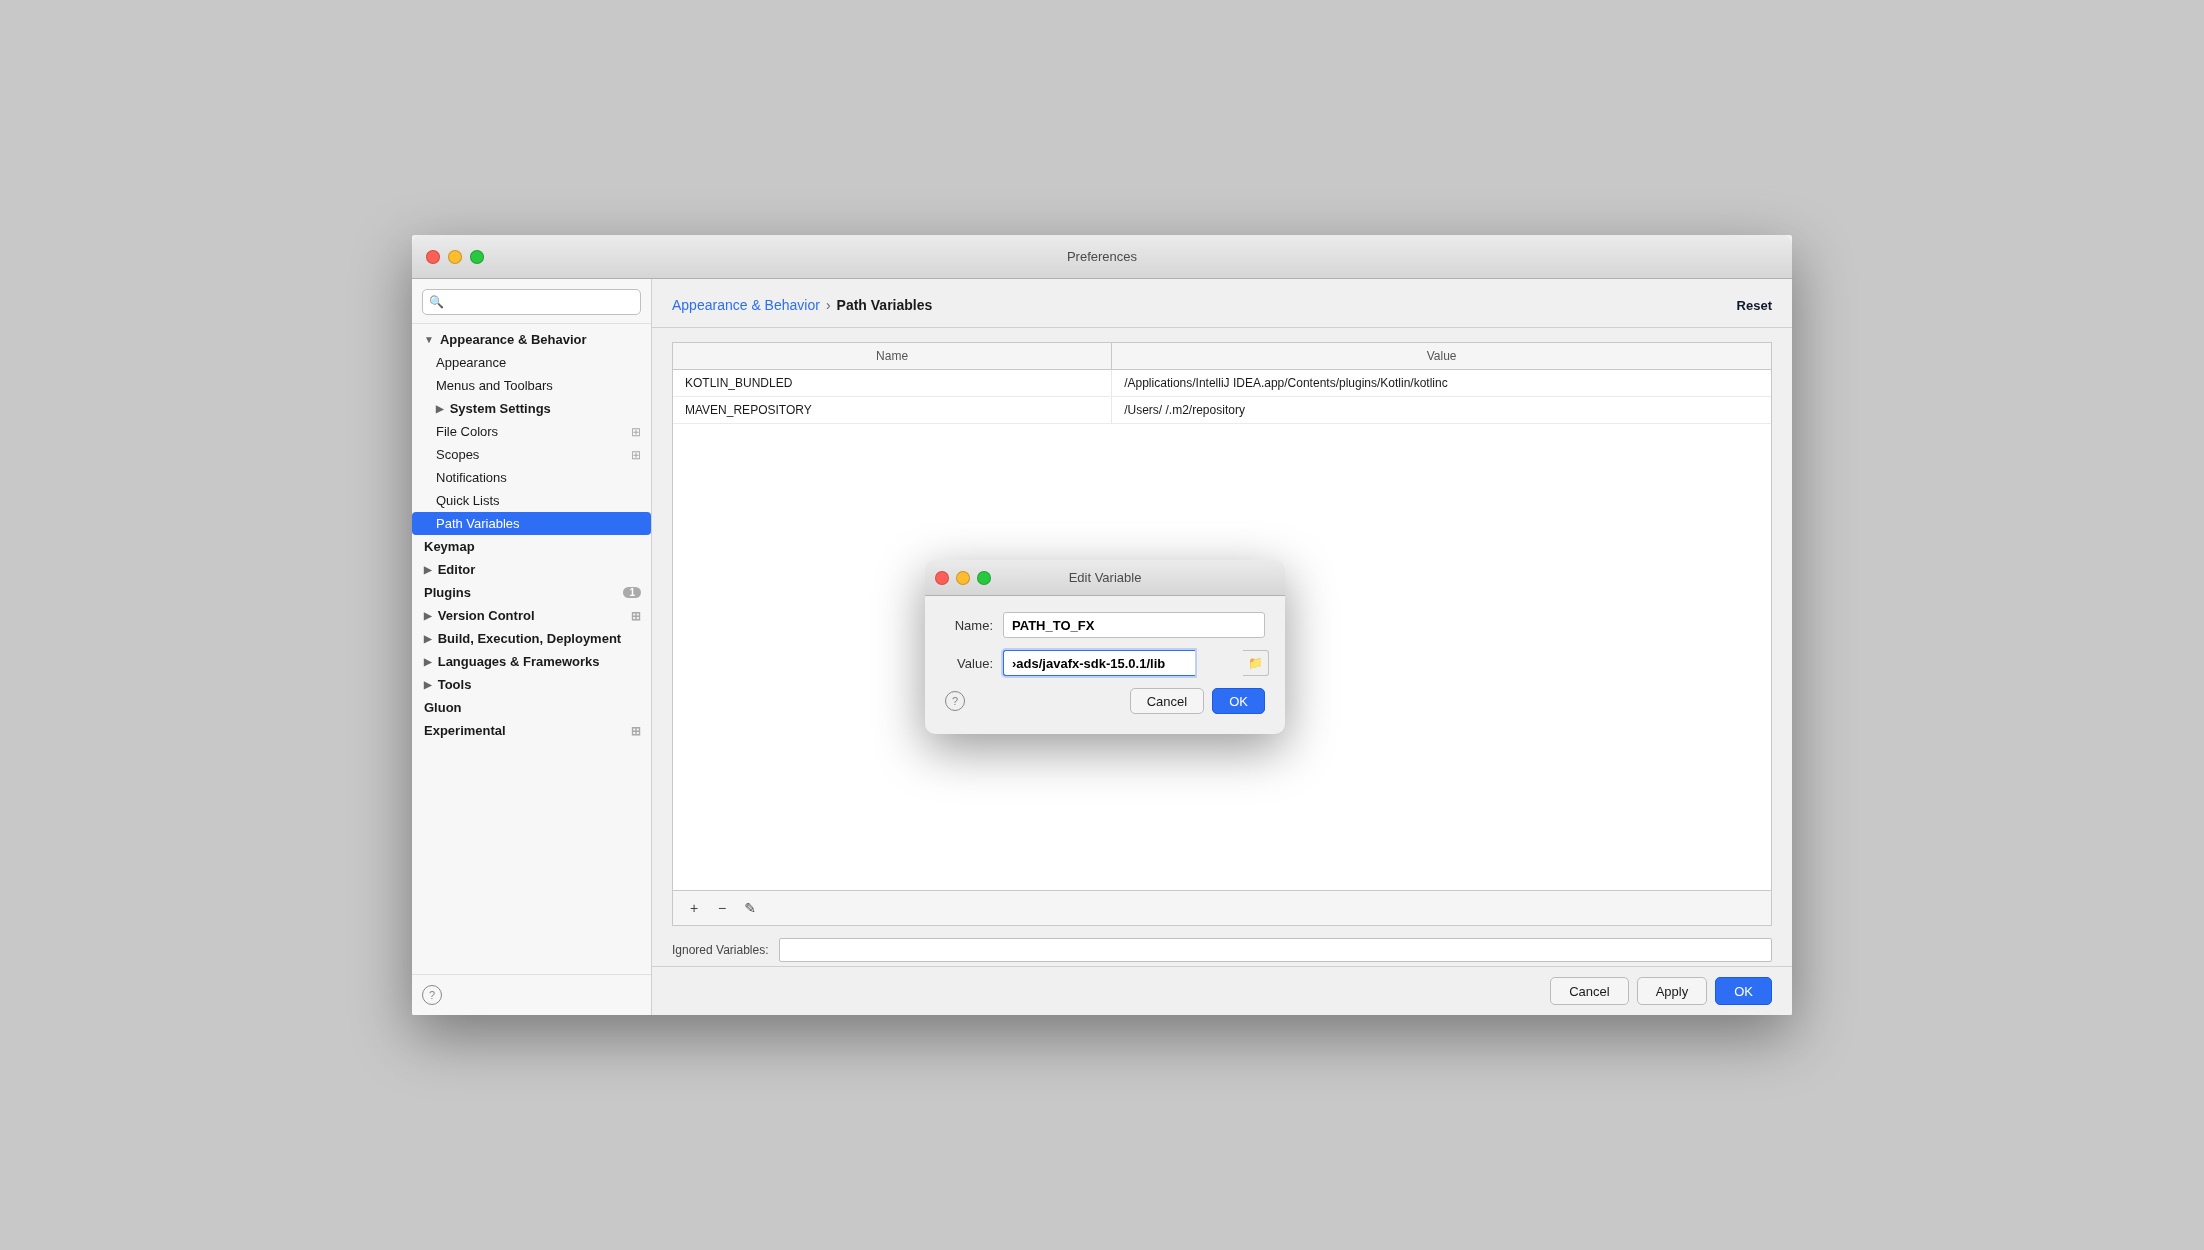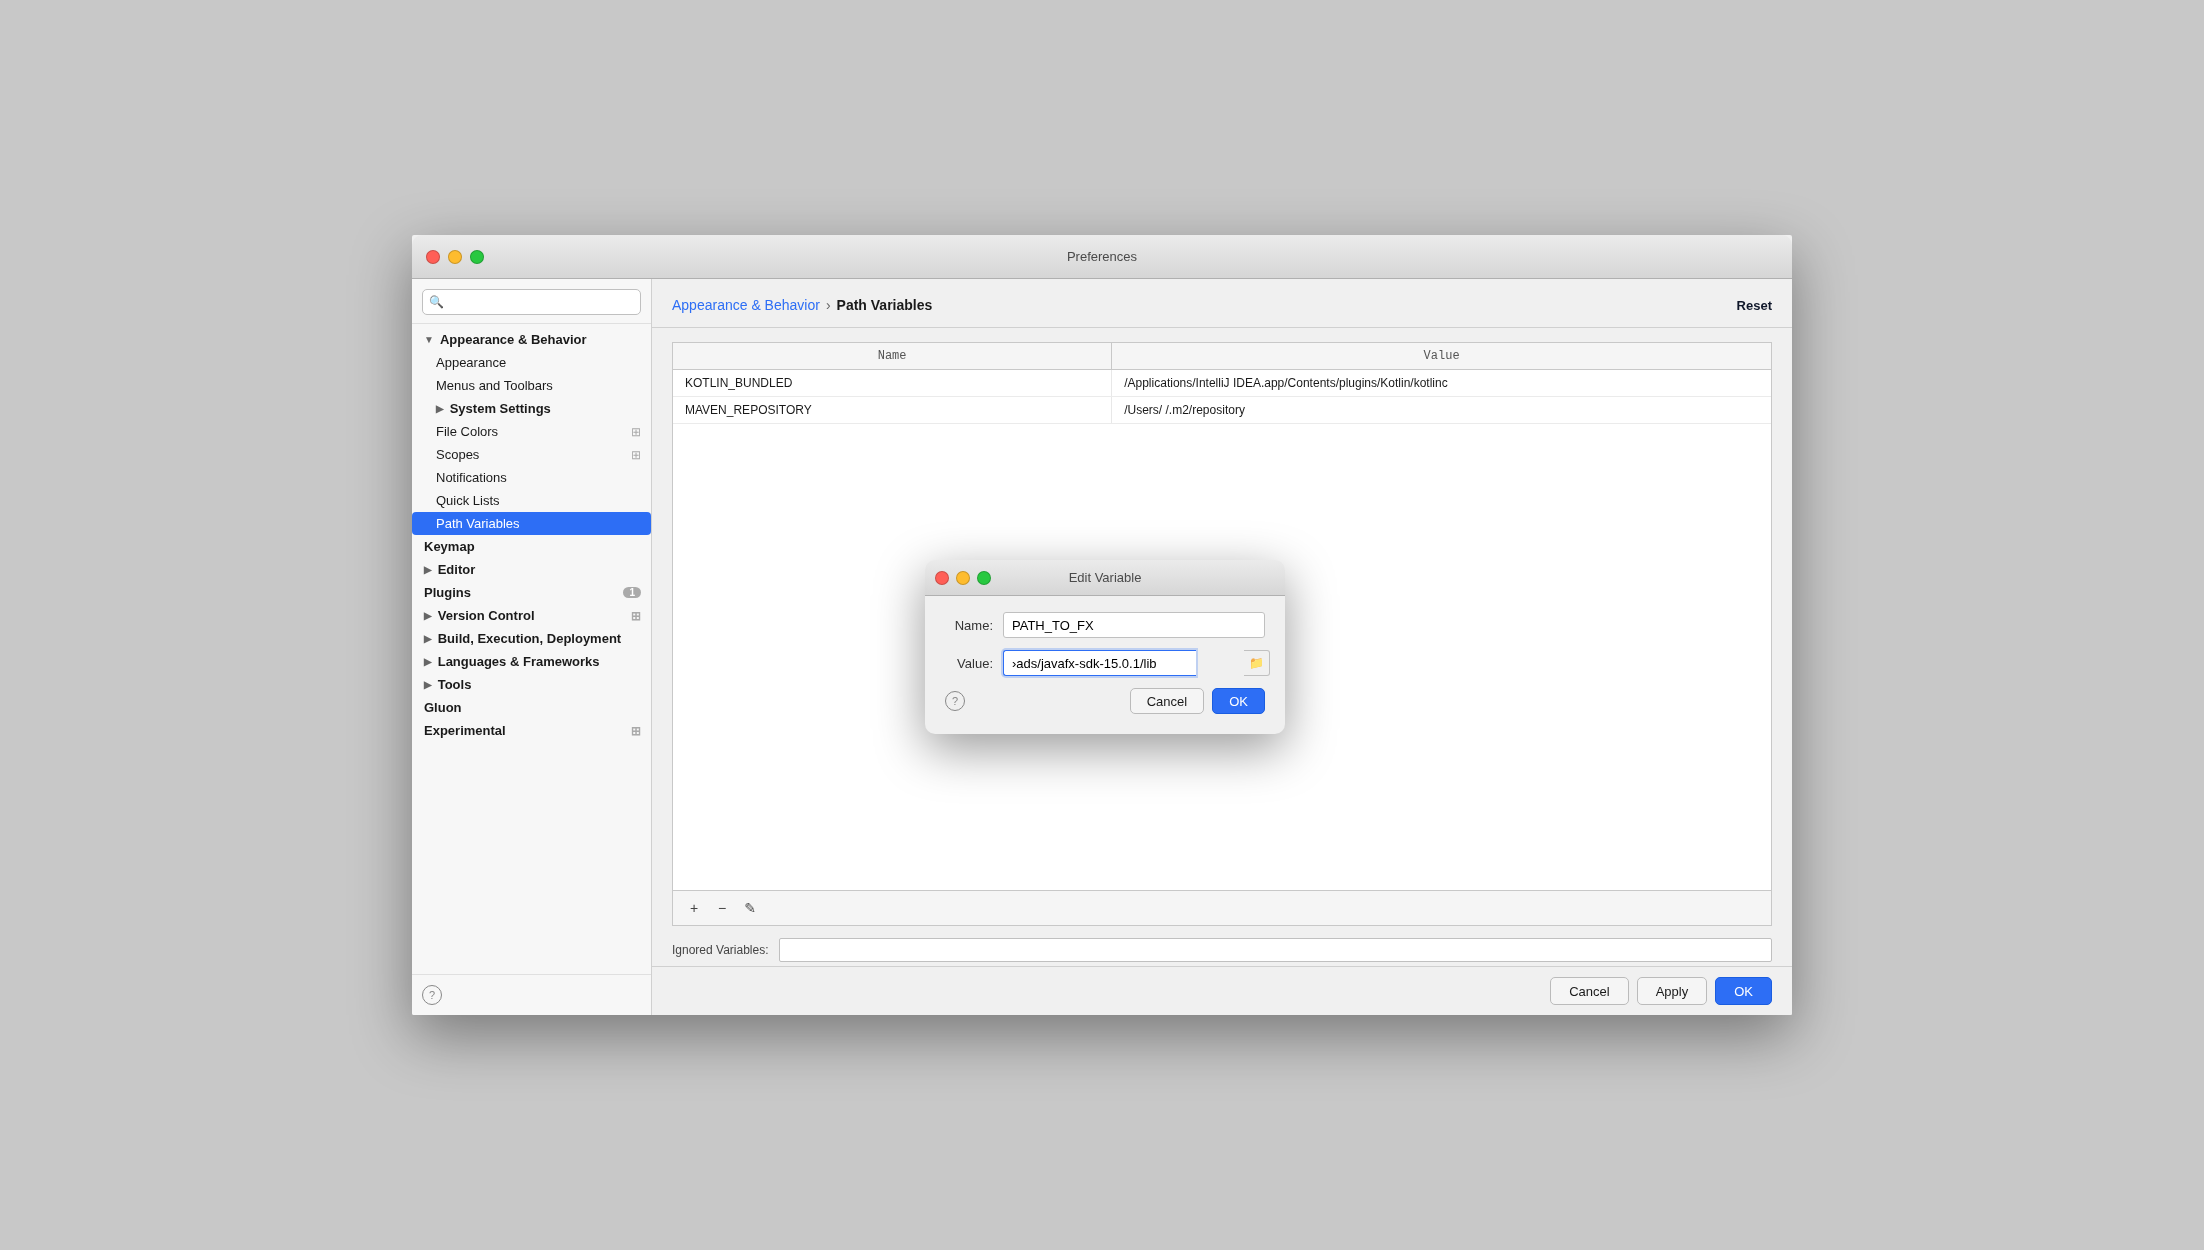--- a/index.html
+++ b/index.html
@@ -191,21 +191,20 @@
       background: white;
       overflow: hidden;
       display: flex;
       flex-direction: column;
       margin-top: 14px;
     }
     .table-header {
       display: flex;
       background: #f5f5f5;
       border-bottom: 1px solid #c8c8c8;
-      font-family: Liberation Mono, monospace;
     }
     .table-header .col {
       padding: 6px 12px;
       font-size: 12px;
       color: #555;
       font-weight: 500;
       text-align: center;
     }
     .col-name { width: 40%; border-right: 1px solid #c8c8c8; }
     .col-value { flex: 1; }
@@ -351,20 +350,21 @@
     }
     .modal-field-input {
       flex: 1;
       height: 26px;
       border: 1px solid #c0c0c0;
       border-radius: 3px;
       background: white;
       padding: 12px 8px;
       font-size: 13px;
       outline: none;
+      font-weight: bold;
     }
     .modal-field-input.focused {
       border-color: #2d6ef5;
       box-shadow: 0 0 0 2px rgba(45,110,245,0.25);
     }
     .value-field-wrap {
       display: flex;
       flex: 1;
       position: relative;
       gap: 48px;

